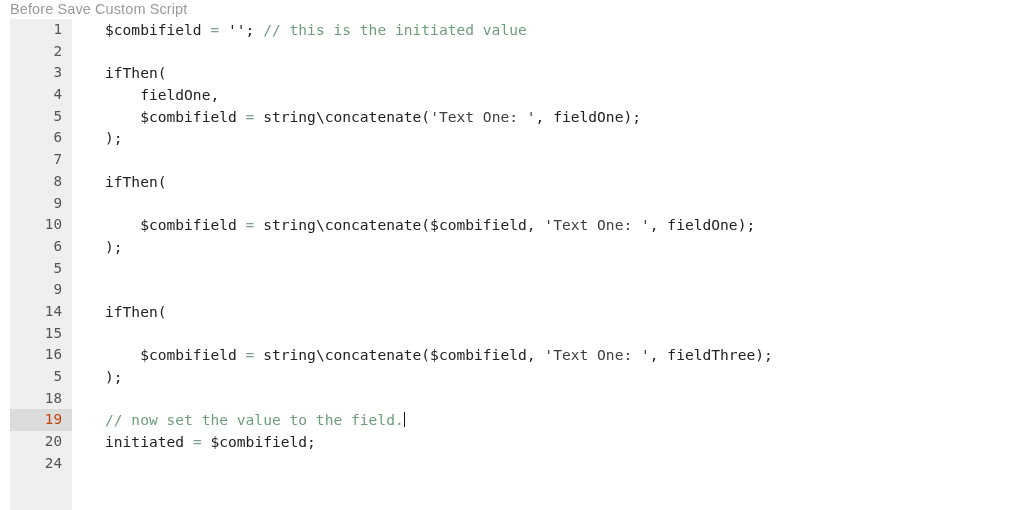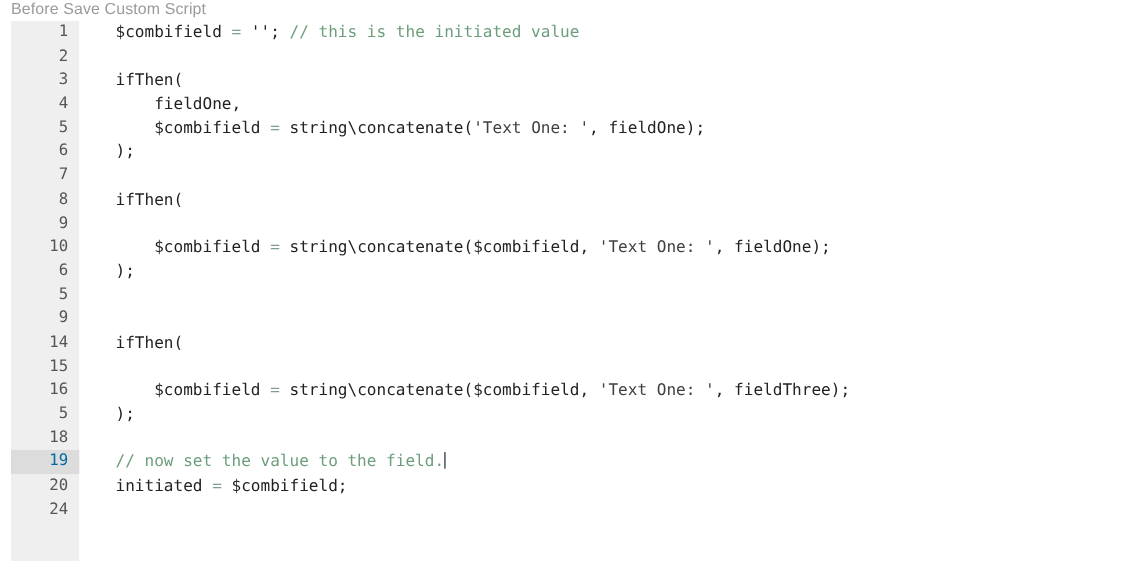--- a/index.html
+++ b/index.html
@@ -121,21 +121,21 @@
     padding-right: 10px;
     box-sizing: border-box;
     color: #555555;
     font-family: "DejaVu Sans Mono", monospace;
     font-size: 14.3px;
     user-select: none;
   }
 
   .code-line.active .ln {
     background: #dcdcdc;
-    color: #0369a1;
+    color: #c2410c;
   }
 
   .code-text {
     position: absolute;
     left: 68px;
     top: 0;
     height: 21.7px;
     line-height: 21.7px;
     color: #222222;
     white-space: pre;

